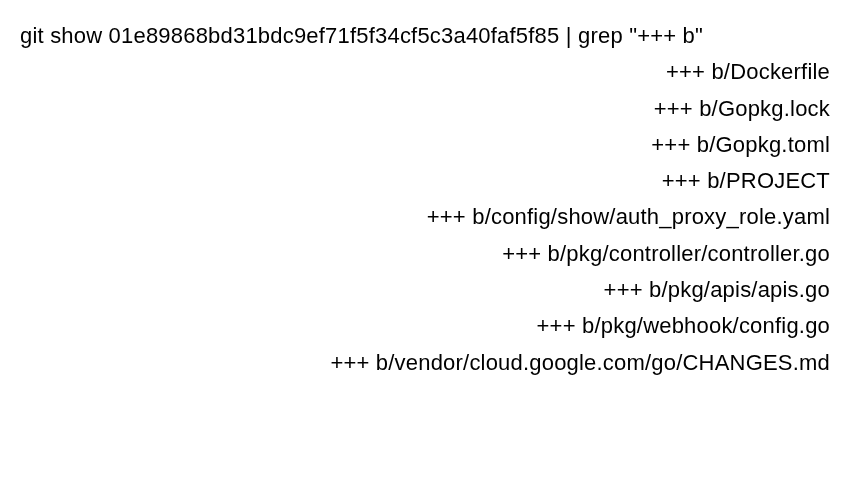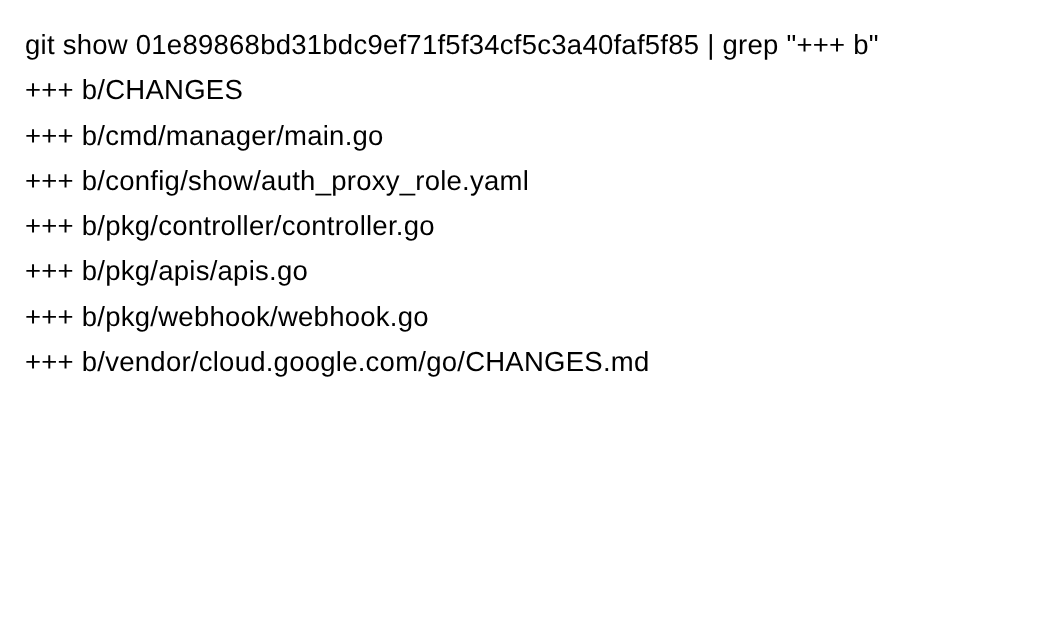--- a/index.html
+++ b/index.html
@@ -17,37 +17,40 @@
       color: #000000;
       padding: 18px 20px;
       letter-spacing: 0.2px;
     }
     .terminal {
       display: block;
     }
     .line {
       display: block;
       white-space: pre;
+      text-align: right;
     }
     .command-line {
       display: flex;
       flex-wrap: nowrap;
     }
     .cmd-part {
       white-space: pre;
     }
   </style>
 </head>
 <body>
 
 <div class="terminal">
   <div class="line command-line">
     <span class="cmd-part">git show 01e89868bd31bdc9ef71f5f34cf5c3a40faf5f85 | grep "+++ b</span>
     <span class="cmd-part">"</span>
   </div>
-  <div class="line">+++ b/CHANGES</div>
-  <div class="line">+++ b/cmd/manager/main.go</div>
+  <div class="line">+++ b/Dockerfile</div>
+  <div class="line">+++ b/Gopkg.lock</div>
+  <div class="line">+++ b/Gopkg.toml</div>
+  <div class="line">+++ b/PROJECT</div>
   <div class="line">+++ b/config/show/auth_proxy_role.yaml</div>
   <div class="line">+++ b/pkg/controller/controller.go</div>
   <div class="line">+++ b/pkg/apis/apis.go</div>
-  <div class="line">+++ b/pkg/webhook/webhook.go</div>
+  <div class="line">+++ b/pkg/webhook/config.go</div>
   <div class="line">+++ b/vendor/cloud.google.com/go/CHANGES.md</div>
 </div>
 
 </body></html>

